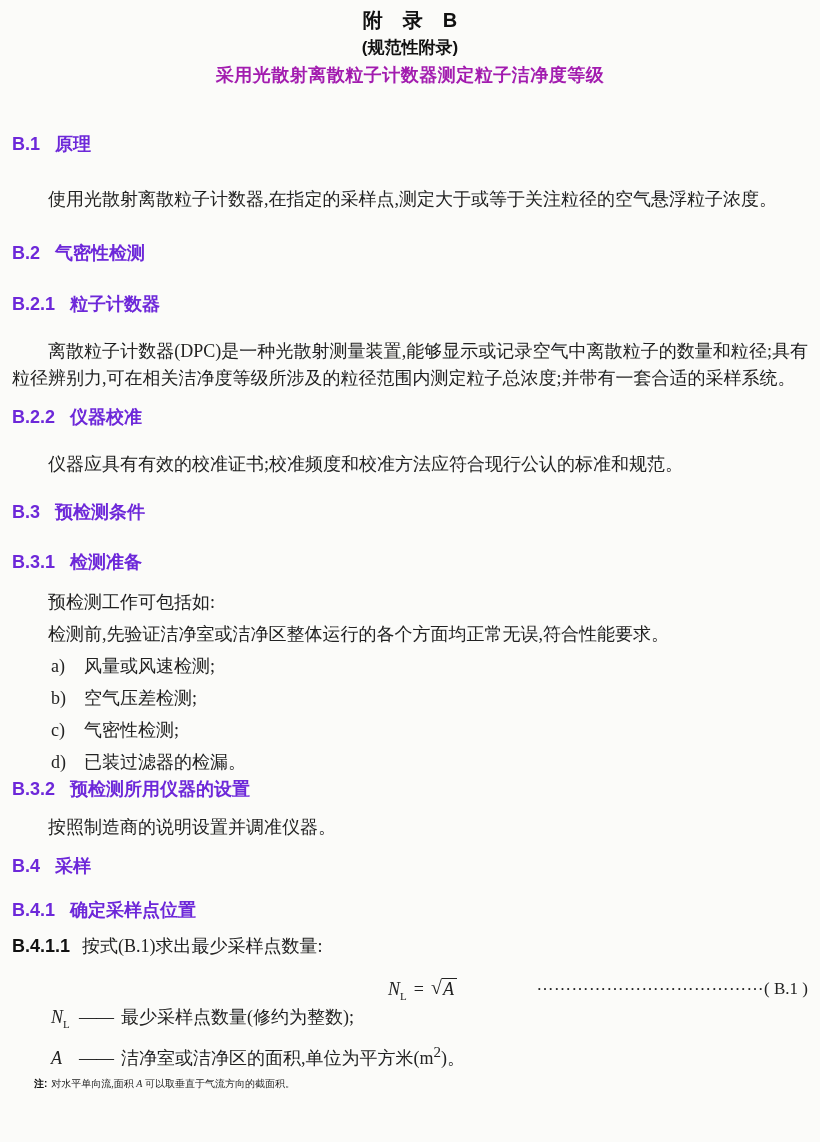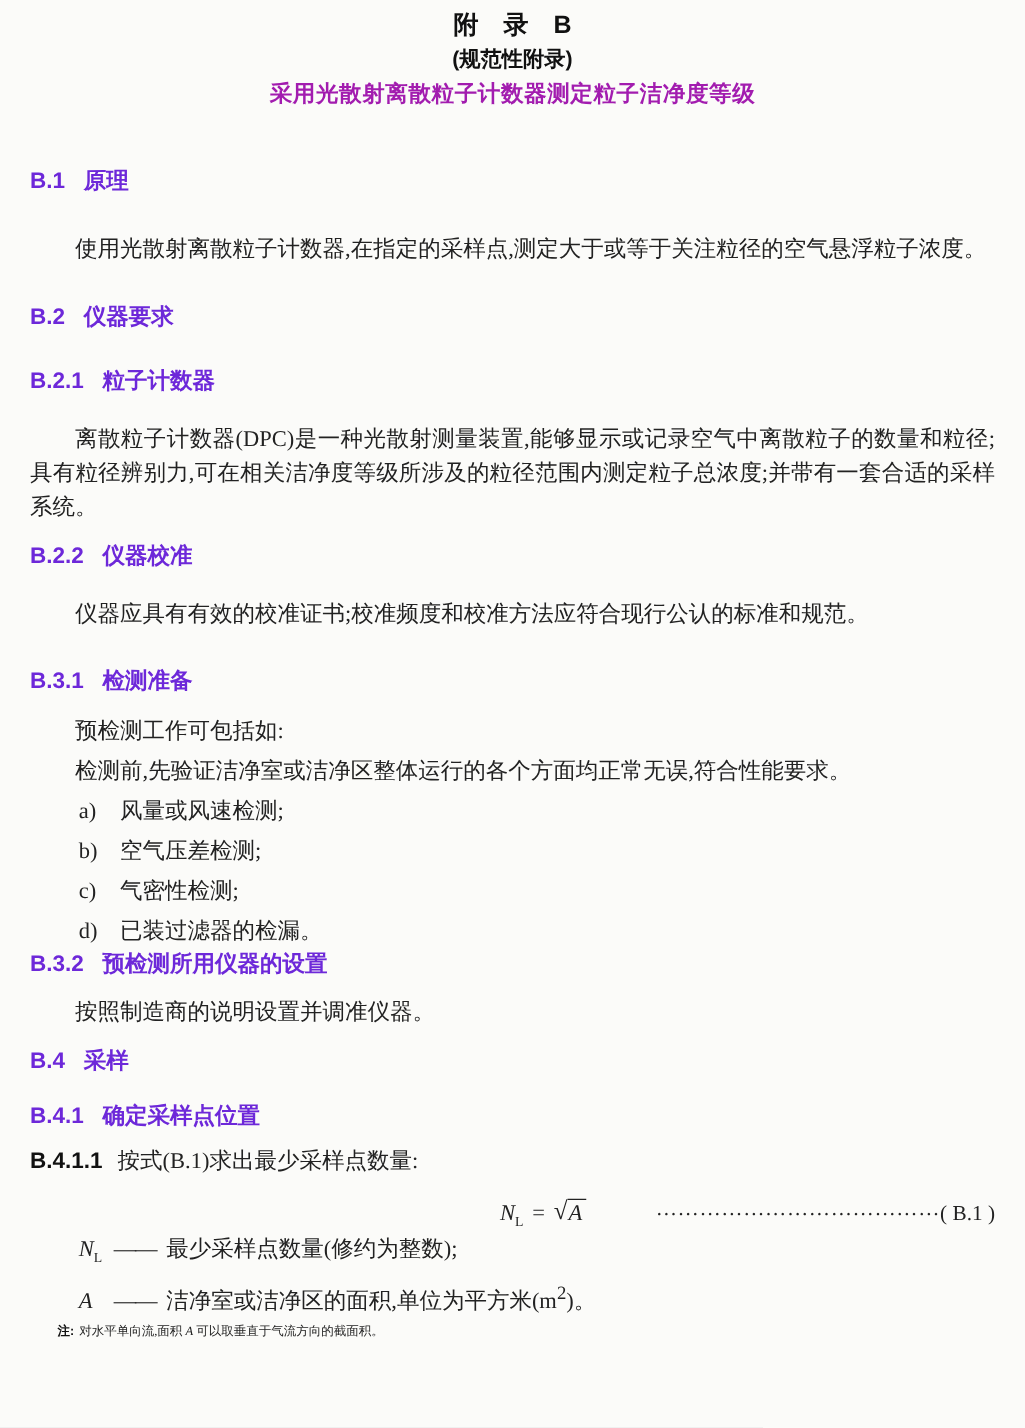--- a/index.html
+++ b/index.html
@@ -3,21 +3,21 @@
 <meta charset="utf-8">
 <style>
   html,body{margin:0;padding:0;background:#e8e8e8;}
   .page{
     position:relative;
     width:820px;height:1142px;
     margin:0 auto;
     background:#fbfbf9;
     color:#222;
     box-sizing:border-box;
-    padding:0 24px;
+    padding:0 12px;
     overflow:hidden;
     font-family:"Liberation Serif","DejaVu Serif",serif;
     font-size:18px;
   }
   
   .t1{margin-top:7px;text-align:center;font-family:"Liberation Sans","DejaVu Sans",sans-serif;
       font-weight:bold;font-size:20px;line-height:26px;color:#111;}
   .t2{margin-top:4px;text-align:center;font-family:"Liberation Sans","DejaVu Sans",sans-serif;
       font-weight:bold;font-size:17px;line-height:22px;color:#111;}
   .t3{margin-top:4px;text-align:center;font-family:"Liberation Sans","DejaVu Sans",sans-serif;
@@ -81,33 +81,36 @@
   <div class="t1">附　录　B</div>
   <div class="t2">(规范性附录)</div>
   <div class="t3">采用光散射离散粒子计数器测定粒子洁净度等级</div>
 
   <div class="hd h-b1">
     <span class="hnum">B.1</span><span class="htxt">原理</span>
   </div>
   <div class="para ind p-principle">使用光散射离散粒子计数器,在指定的采样点,测定大于或等于关注粒径的空气悬浮粒子浓度。</div>
 
   <div class="hd h-b2">
-    <span class="hnum">B.2</span><span class="htxt">仪器要求</span>
+    <span class="hnum">B.2</span><span class="htxt">气密性检测</span>
   </div>
 
   <div class="hd h-b21">
     <span class="hnum">B.2.1</span><span class="htxt">粒子计数器</span>
   </div>
   <div class="para ind p-dpc">离散粒子计数器(DPC)是一种光散射测量装置,能够显示或记录空气中离散粒子的数量和粒径;具有粒径辨别力,可在相关洁净度等级所涉及的粒径范围内测定粒子总浓度;并带有一套合适的采样系统。</div>
 
   <div class="hd h-b22">
     <span class="hnum">B.2.2</span><span class="htxt">仪器校准</span>
   </div>
   <div class="para ind p-cal">仪器应具有有效的校准证书;校准频度和校准方法应符合现行公认的标准和规范。</div>
 
+  <div class="hd h-b3">
+    <span class="hnum">B.3</span><span class="htxt">预检测条件</span>
+  </div>
 
   <div class="hd h-b31">
     <span class="hnum">B.3.1</span><span class="htxt">检测准备</span>
   </div>
   <div class="blk-pretest">
     <div>预检测工作可包括如:</div>
     <div>检测前,先验证洁净室或洁净区整体运行的各个方面均正常无误,符合性能要求。</div>
   </div>
   <div class="list">
     <div class="li">

